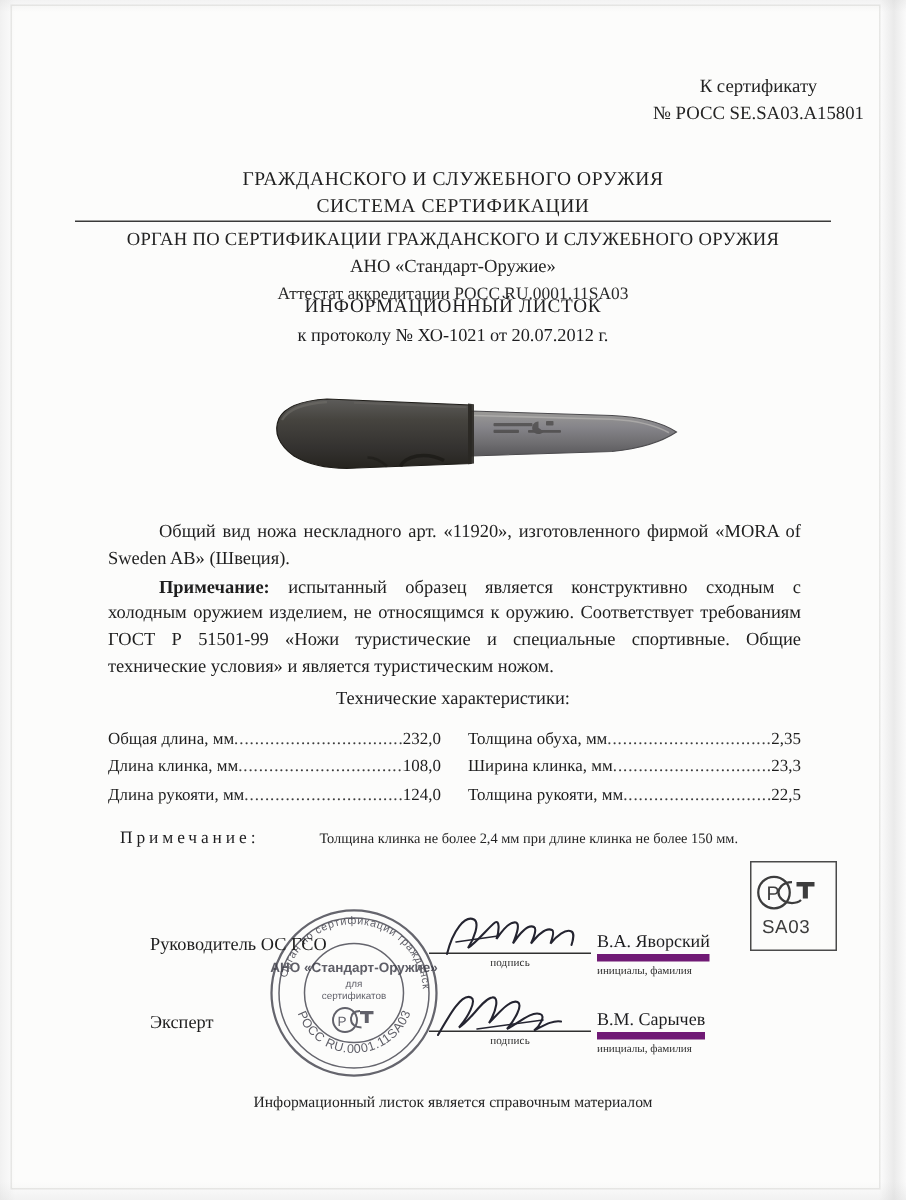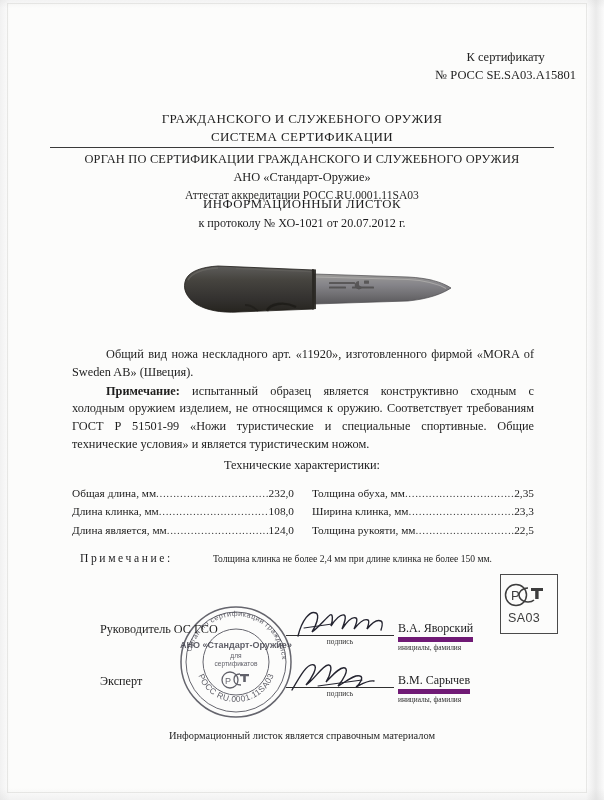--- a/index.html
+++ b/index.html
@@ -412,21 +412,21 @@
           <span class="tech-label">Общая длина, мм</span>
           <span class="tech-dots"></span>
           <span class="tech-value">232,0</span>
         </div>
         <div class="tech-row">
           <span class="tech-label">Длина клинка, мм</span>
           <span class="tech-dots"></span>
           <span class="tech-value">108,0</span>
         </div>
         <div class="tech-row">
-          <span class="tech-label">Длина является, мм</span>
+          <span class="tech-label">Длина рукояти, мм</span>
           <span class="tech-dots"></span>
           <span class="tech-value">124,0</span>
         </div>
       </div>
       <div class="tech-col">
         <div class="tech-row">
           <span class="tech-label">Толщина обуха, мм</span>
           <span class="tech-dots"></span>
           <span class="tech-value">2,35</span>
         </div>

